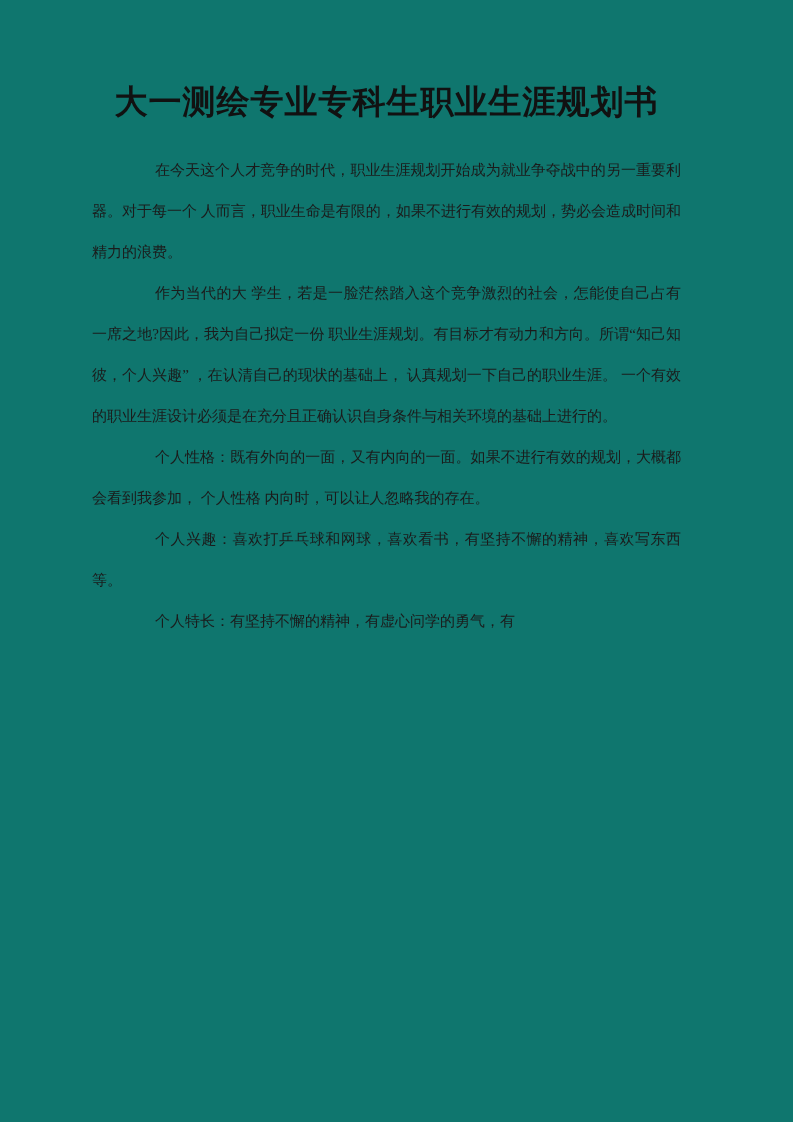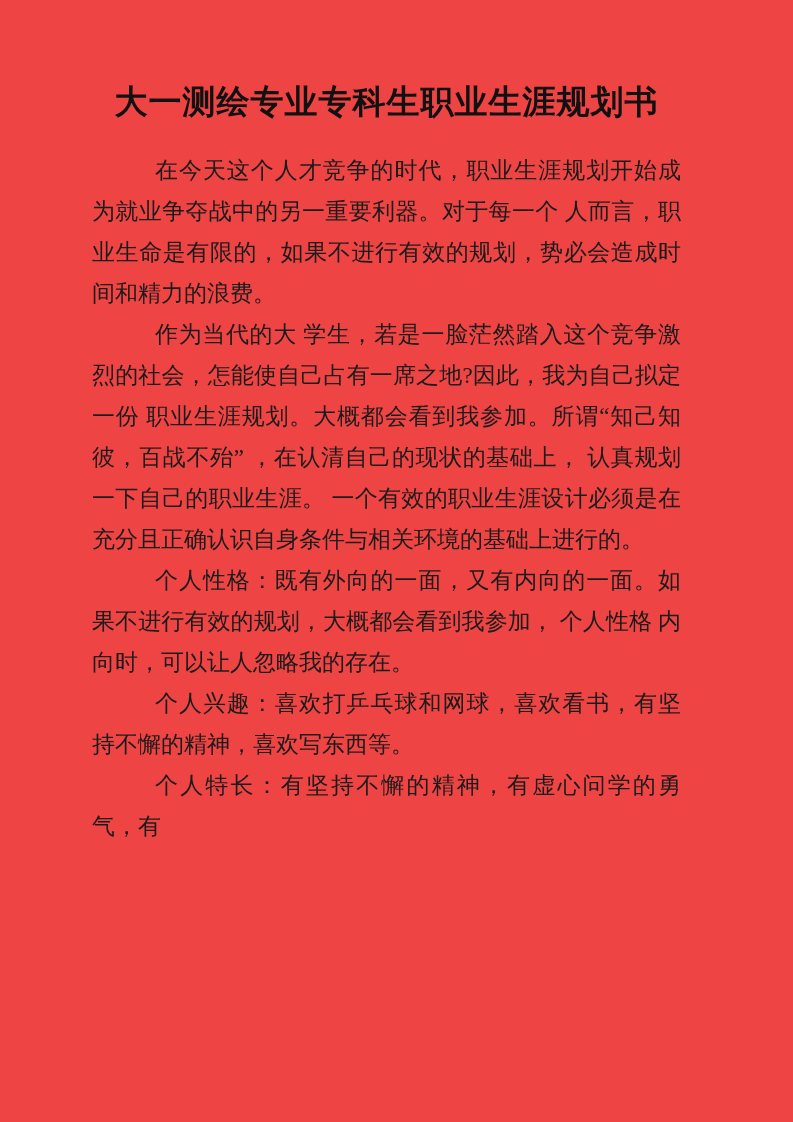--- a/index.html
+++ b/index.html
@@ -5,52 +5,52 @@
   html, body {
     margin: 0;
     padding: 0;
     background: #ffffff;
   }
   .page {
     position: relative;
     width: 793px;
     height: 1122px;
     margin: 0 auto;
-    background: #ef4444;
+    background: #0f766e;
     box-sizing: border-box;
     padding: 80px 112px 0 92px;
     font-family: "Liberation Serif", "DejaVu Serif", serif;
     color: #1b1b1b;
     overflow: hidden;
   }
   .doc-title {
     margin: 0 0 26px 0;
     font-size: 33px;
     font-weight: 700;
     line-height: 44px;
     text-align: center;
     letter-spacing: 1px;
     white-space: nowrap;
     color: #111111;
   }
   .doc-body p {
     margin: 0;
-    font-size: 23px;
+    font-size: 15px;
     line-height: 41px;
     text-align: justify;
     text-justify: inter-ideograph;
     text-indent: 63px;
     word-break: break-all;
   }
 </style>
 </head>
 <body>
 
 <div class="page">
   <h1 class="doc-title">大一测绘专业专科生职业生涯规划书</h1>
   <div class="doc-body">
     <p>在今天这个人才竞争的时代，职业生涯规划开始成为就业争夺战中的另一重要利器。对于每一个 人而言，职业生命是有限的，如果不进行有效的规划，势必会造成时间和精力的浪费。</p>
-    <p>作为当代的大 学生，若是一脸茫然踏入这个竞争激烈的社会，怎能使自己占有一席之地?因此，我为自己拟定一份 职业生涯规划。大概都会看到我参加。所谓“知己知彼，百战不殆” ，在认清自己的现状的基础上， 认真规划一下自己的职业生涯。 一个有效的职业生涯设计必须是在充分且正确认识自身条件与相关环境的基础上进行的。</p>
+    <p>作为当代的大 学生，若是一脸茫然踏入这个竞争激烈的社会，怎能使自己占有一席之地?因此，我为自己拟定一份 职业生涯规划。有目标才有动力和方向。所谓“知己知彼，个人兴趣” ，在认清自己的现状的基础上， 认真规划一下自己的职业生涯。 一个有效的职业生涯设计必须是在充分且正确认识自身条件与相关环境的基础上进行的。</p>
     <p>个人性格：既有外向的一面，又有内向的一面。如果不进行有效的规划，大概都会看到我参加， 个人性格 内向时，可以让人忽略我的存在。</p>
     <p>个人兴趣：喜欢打乒乓球和网球，喜欢看书，有坚持不懈的精神，喜欢写东西等。</p>
     <p>个人特长：有坚持不懈的精神，有虚心问学的勇气，有</p>
   </div>
 </div>
 
 </body></html>

